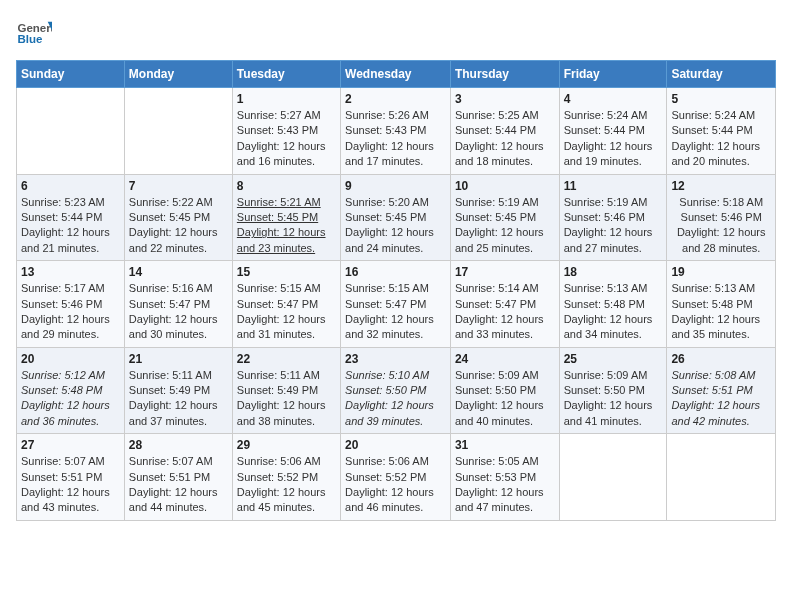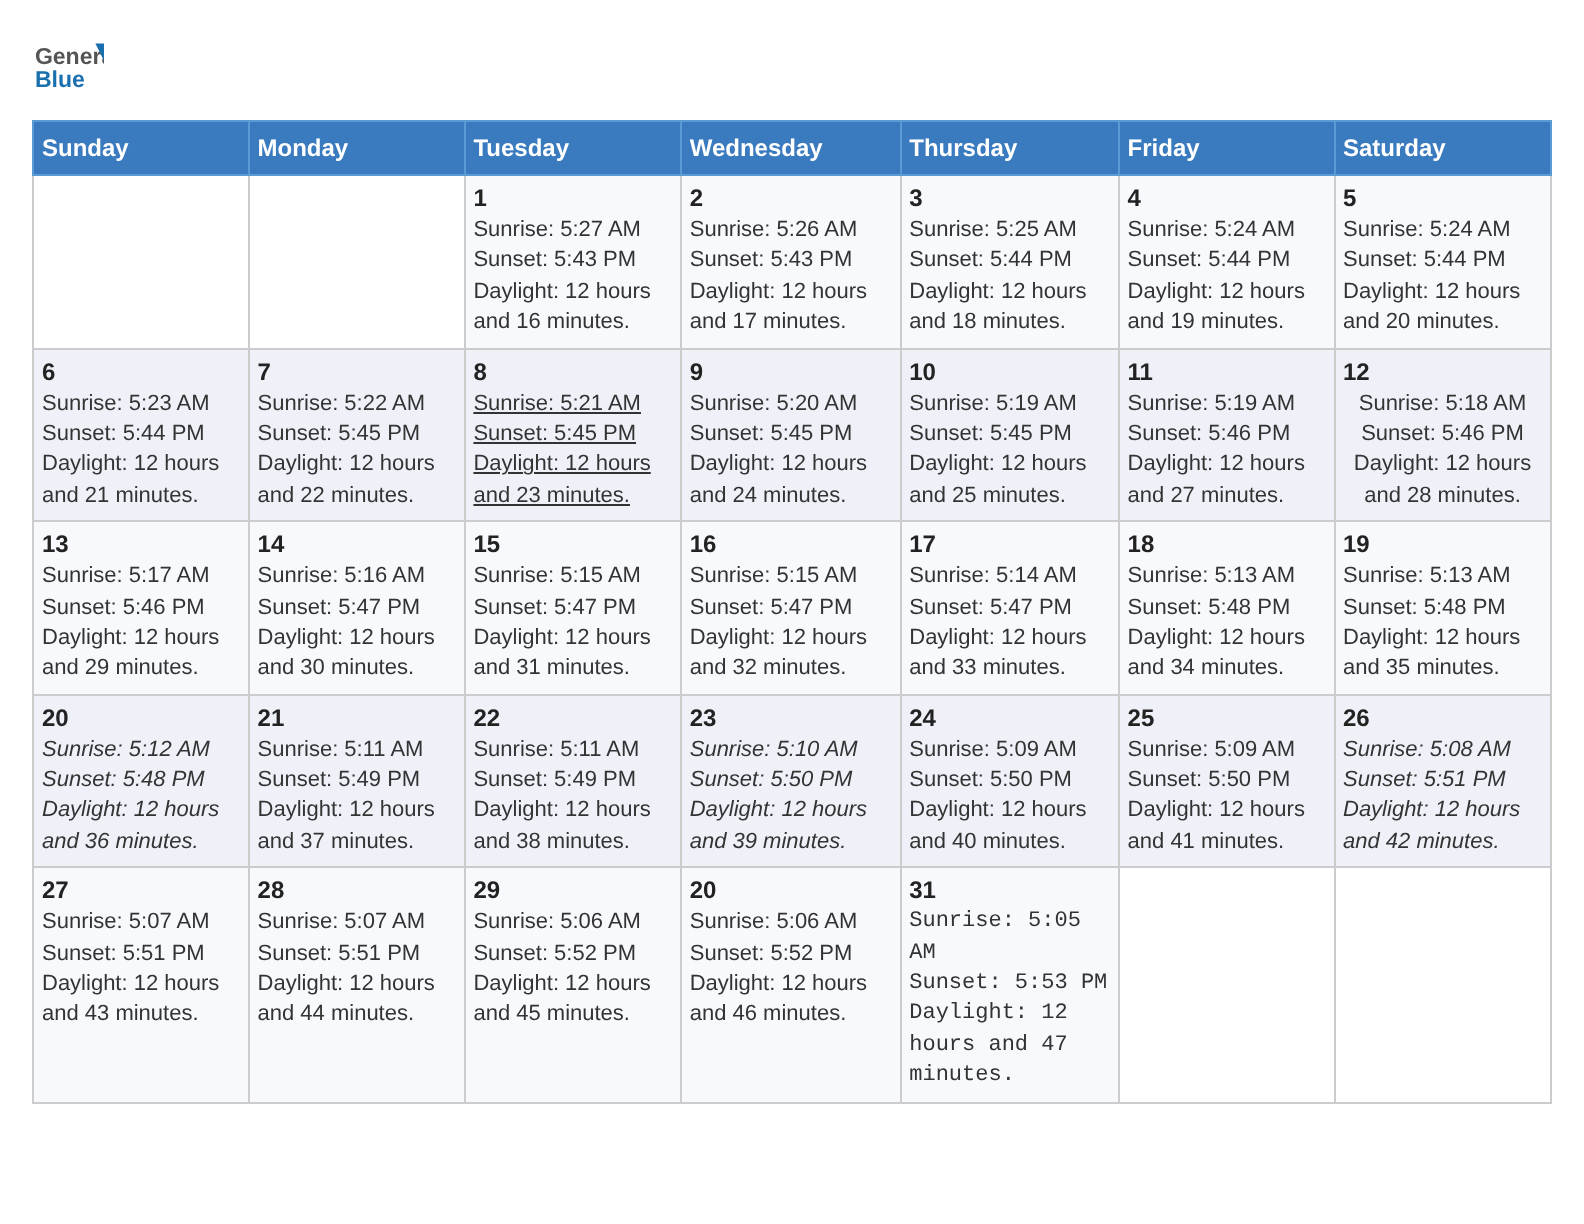--- a/index.html
+++ b/index.html
@@ -294,21 +294,21 @@
 Daylight: 12 hours and 45 minutes.</div>
         </td>
         <td>
           <div class="day-num">20</div>
           <div class="day-info" style="white-space: pre-line;">Sunrise: 5:06 AM
 Sunset: 5:52 PM
 Daylight: 12 hours and 46 minutes.</div>
         </td>
         <td>
           <div class="day-num">31</div>
-          <div class="day-info" style="white-space: pre-line; font-family: Liberation Mono, monospace;">Sunrise: 5:05 AM
+          <div class="day-info" style="white-space: pre-line;">Sunrise: 5:05 AM
 Sunset: 5:53 PM
 Daylight: 12 hours and 47 minutes.</div>
         </td>
         <td class="empty" style="background: rgb(255, 255, 255);"></td>
         <td class="empty" style="background: rgb(255, 255, 255);"></td>
       </tr>
     </tbody>
 </table>
 
 </body></html>

